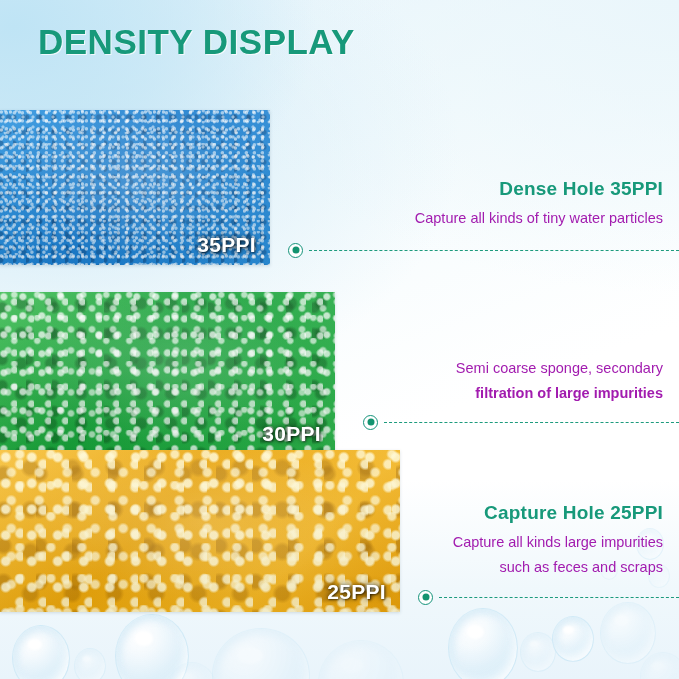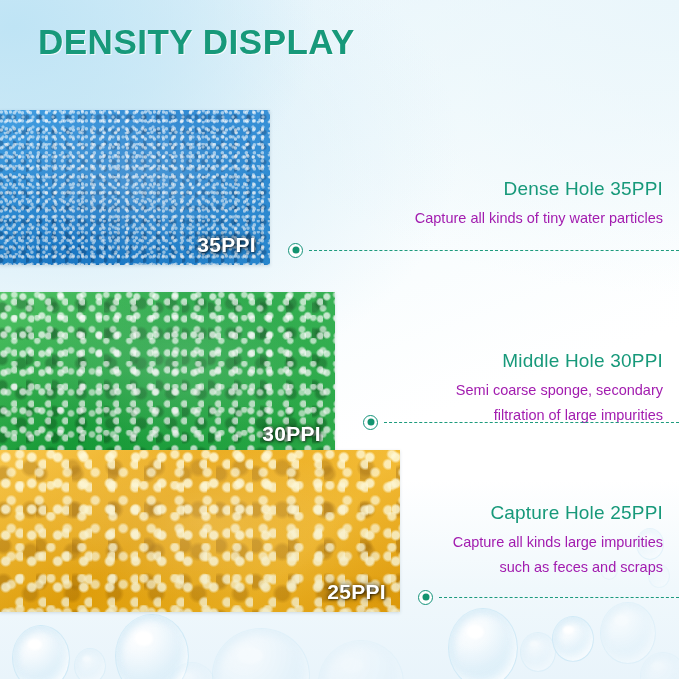--- a/index.html
+++ b/index.html
@@ -136,21 +136,21 @@
   }
 
   
   .info {
     position: absolute;
     text-align: right;
   }
   .info .heading {
     color: #17997a;
     font-size: 19px;
-    font-weight: normal;
+    font-weight: bold;
     letter-spacing: 0.2px;
     white-space: nowrap;
   }
   .info .desc {
     color: #a21caf;
     font-size: 14.5px;
     line-height: 25px;
     margin-top: 6px;
     white-space: nowrap;
   }
@@ -230,23 +230,22 @@
     <div class="dash"></div>
   </div>
 
   <div class="sponge" style="left:0px; top:292px; width:335px; height:162px;">
     <div class="foam foam-green"></div>
     <div class="sponge-sheen"></div>
     <div class="ppi-label">30PPI</div>
   </div>
 
   <div class="info" style="right:16px; top:350px; width:420px;">
-    <div class="heading">Middle Hole  30PPI</div>
     <div class="desc">Semi coarse sponge, secondary</div>
-    <div class="desc" style="margin-top:0;">filtration of large impurities</div>
+    <div class="desc" style="margin-top:0;font-weight:bold;">filtration of large impurities</div>
   </div>
 
   <div class="connector" style="left:363px; top:414px; width:316px;">
     <div class="dot"></div>
     <div class="dash"></div>
   </div>
 
   <div class="sponge" style="left:0px; top:450px; width:400px; height:162px;">
     <div class="foam foam-yellow"></div>
     <div class="sponge-sheen"></div>

